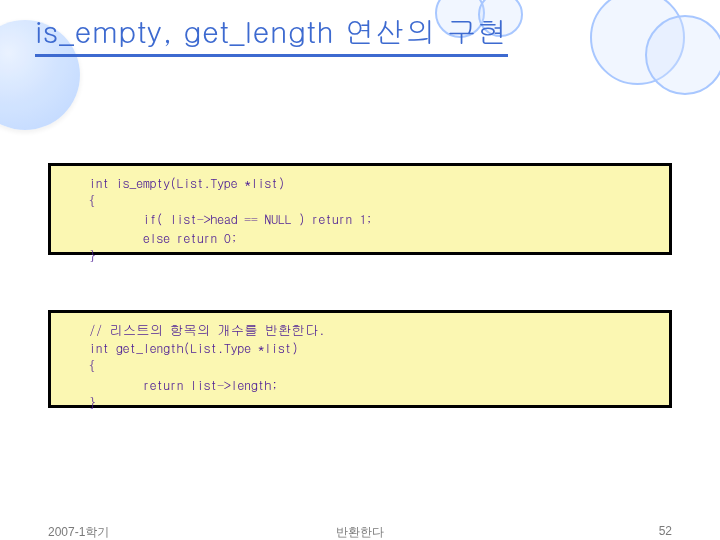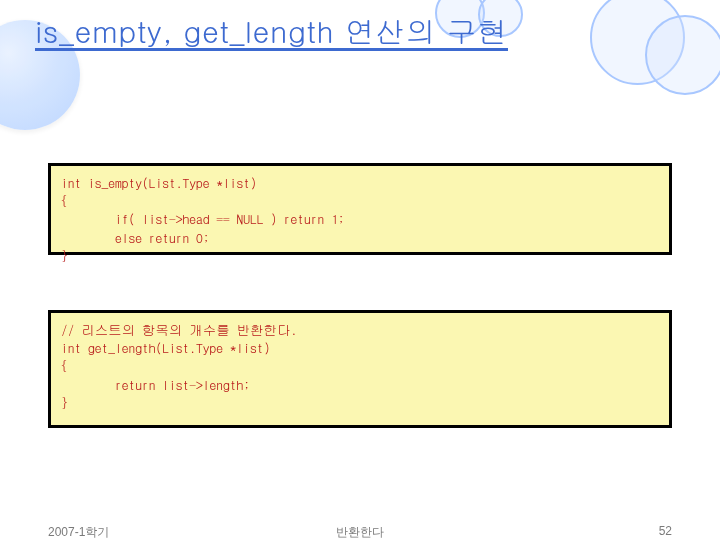--- a/index.html
+++ b/index.html
@@ -8,26 +8,26 @@
   .slide { width: 720px; height: 540px; position: relative; }
 
   
   .circ { position: absolute; border-radius: 50%; }
   .circ.big { width: 110px; height: 110px; left: -30px; top: 20px; background: radial-gradient(circle at 35% 30%, #e8f1ff 0%, #cfe2ff 45%, #b8d3ff 100%); box-shadow: 0 2px 6px rgba(0,0,0,.08); opacity: .9; }
   .circ.top-a { width: 50px; height: 50px; right: 235px; top: -12px; border: 2px solid #a8c7ff; background: rgba(200,220,255,.25); }
   .circ.top-b { width: 45px; height: 45px; right: 197px; top: -8px; border: 2px solid #a8c7ff; background: rgba(200,220,255,.25); }
   .circ.top-c { width: 95px; height: 95px; right: 35px; top: -10px; border: 2px solid #a8c7ff; background: rgba(215,230,255,.35); }
   .circ.top-d { width: 80px; height: 80px; right: -5px; top: 15px; border: 2px solid #a8c7ff; background: rgba(215,230,255,.35); }
 
-  .title { position: absolute; left: 35px; top: 12px; font-family: "Gulim", "Malgun Gothic", monospace; font-size: 30px; font-weight: 400; color: #3d6ad0; border-bottom: 3px solid #3d6ad0; letter-spacing: 0.5px; line-height: 1.2; }
+  .title { position: absolute; left: 35px; top: 12px; font-family: "Gulim", "Malgun Gothic", monospace; font-size: 30px; font-weight: 400; color: #3d6ad0; border-bottom: 3px solid #3d6ad0; padding-bottom: 6px; letter-spacing: 0.5px; line-height: 1.2; }
 
   .codebox { position: absolute; left: 48px; right: 48px; background: #fbf7b2; border: 3px solid #000; padding: 8px 10px; }
-  .codebox pre { font-family: "GulimChe", "Gulim", Consolas, monospace; font-size: 13.5px; line-height: 1.35; color: #b91c1c; white-space: pre; }
+  .codebox pre { font-family: "GulimChe", "Gulim", Consolas, monospace; font-size: 13.5px; line-height: 1.35; color: #4c1d95; white-space: pre; margin-left: 28px; }
   .codebox.box1 { top: 163px; height: 92px; }
-  .codebox.box2 { top: 310px; height: 118px; }
+  .codebox.box2 { top: 310px; height: 98px; }
 
   .footer { position: absolute; bottom: 16px; left: 0; right: 0; font-size: 12px; color: #7a7a7a; font-family: "Malgun Gothic", sans-serif; }
   .footer .left { position: absolute; left: 48px; }
   .footer .center { position: absolute; left: 50%; transform: translateX(-50%); }
   .footer .right { position: absolute; right: 48px; }
 </style>
 </head>
 <body>
 
 <div class="slide">

